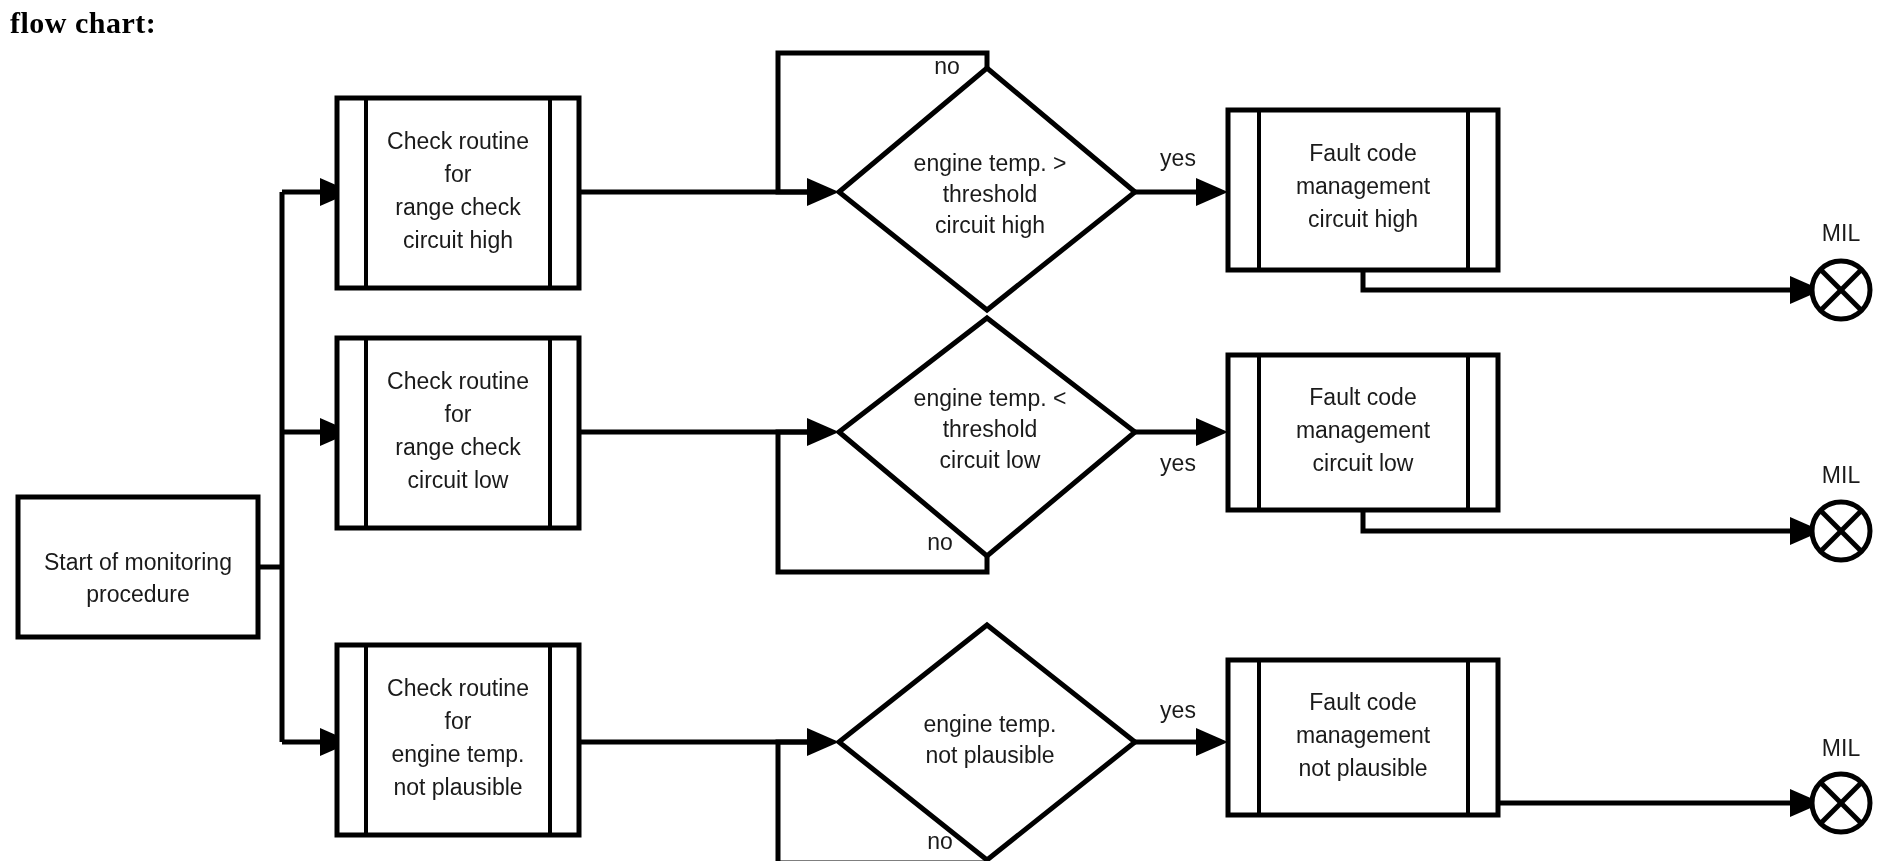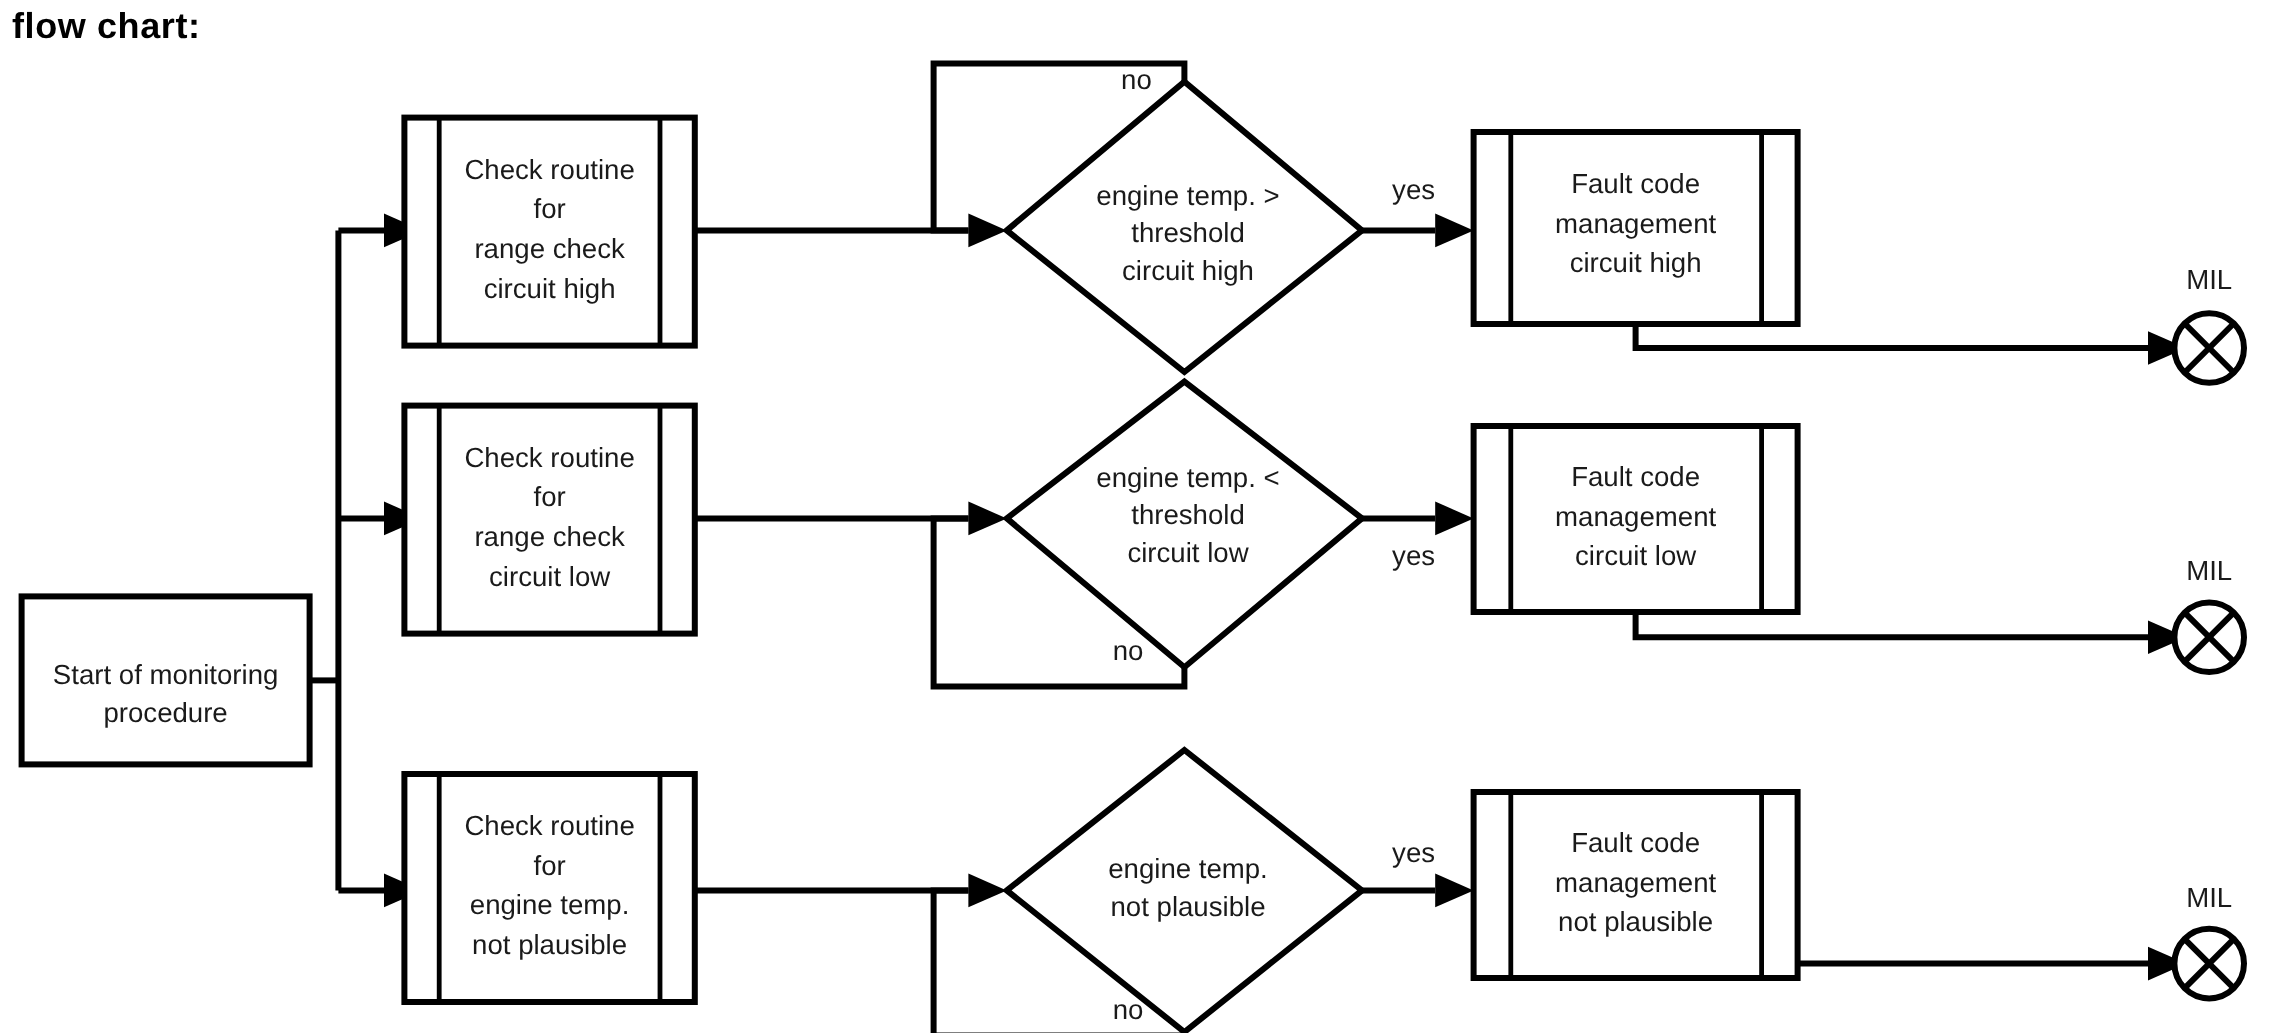--- a/index.html
+++ b/index.html
@@ -18,21 +18,21 @@
   #page {
     position: relative;
     width: 1896px;
     height: 861px;
     background: #ffffff;
   }
   #page-title {
     position: absolute;
     left: 10px;
     top: 6px;
-    font-family: Liberation Sans, sans-serif;
+    font-family: Liberation Serif, serif;
     font-weight: bold;
     font-size: 30px;
     letter-spacing: 0.5px;
     color: #000000;
     white-space: nowrap;
   }
   #flow-svg {
     position: absolute;
     left: 0;
     top: 0;

